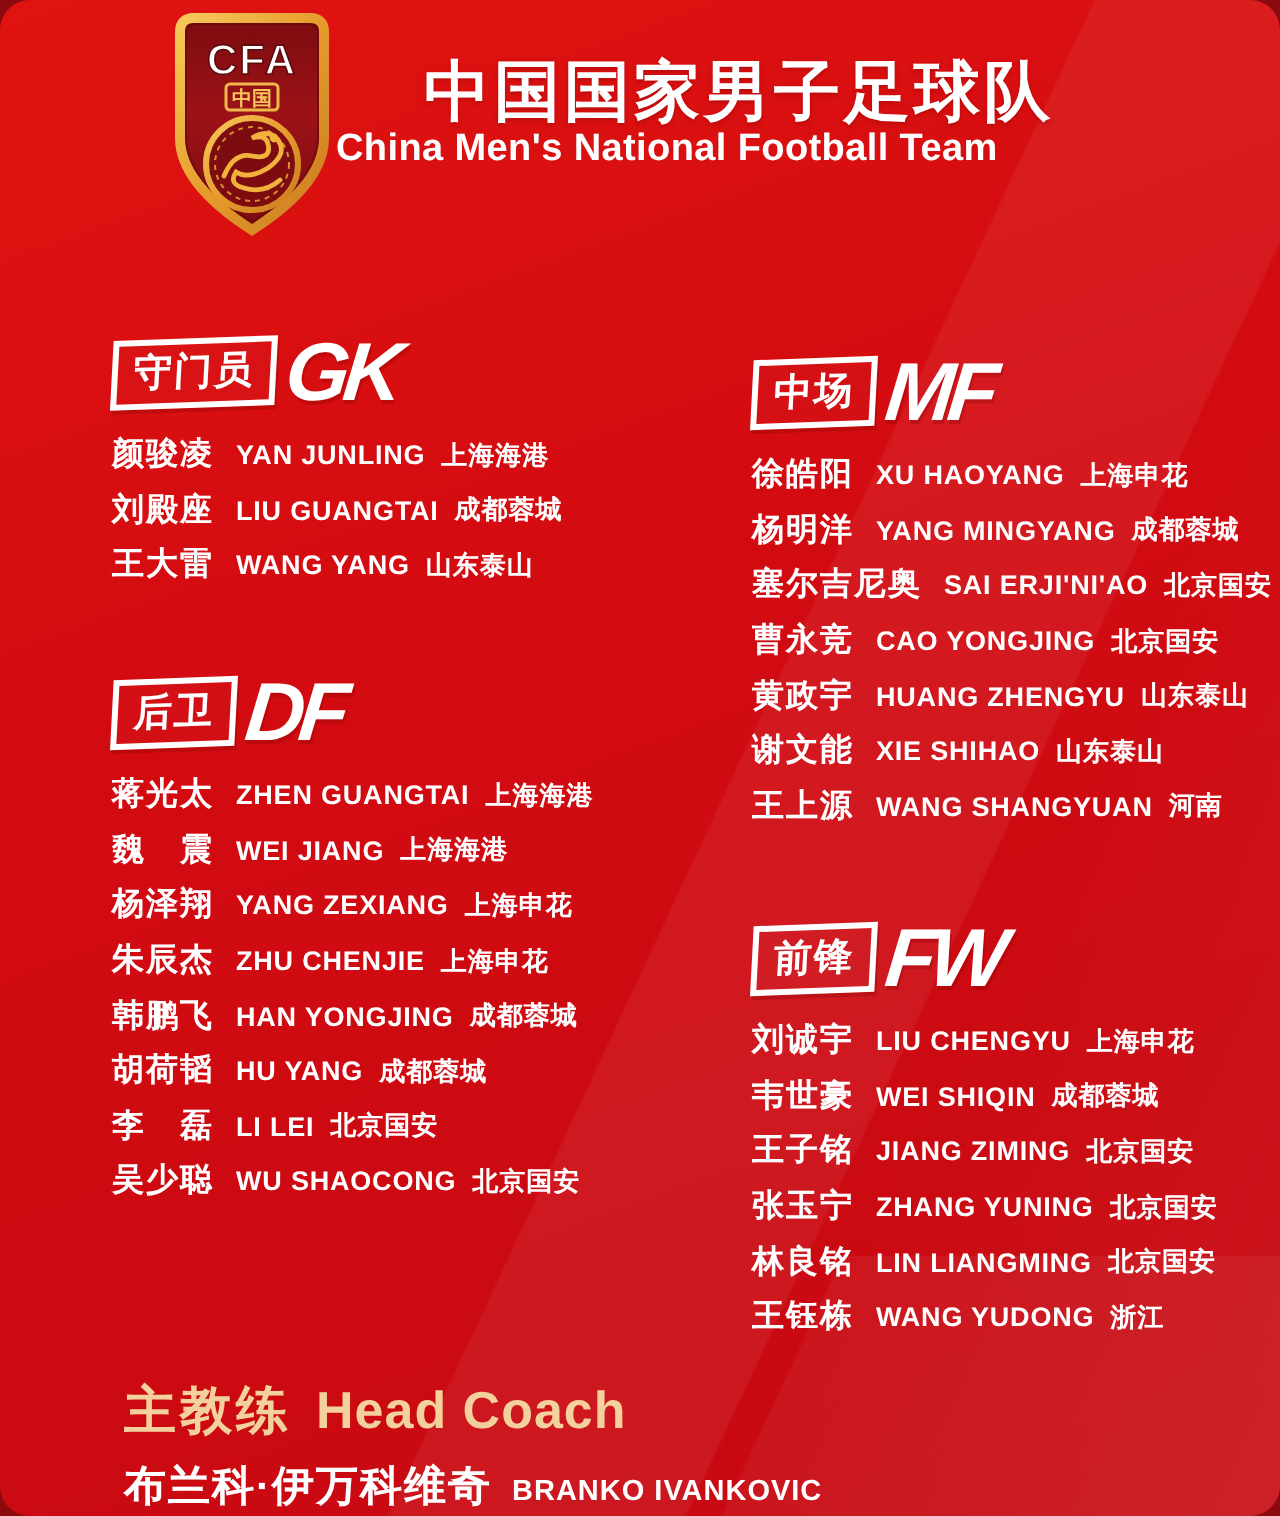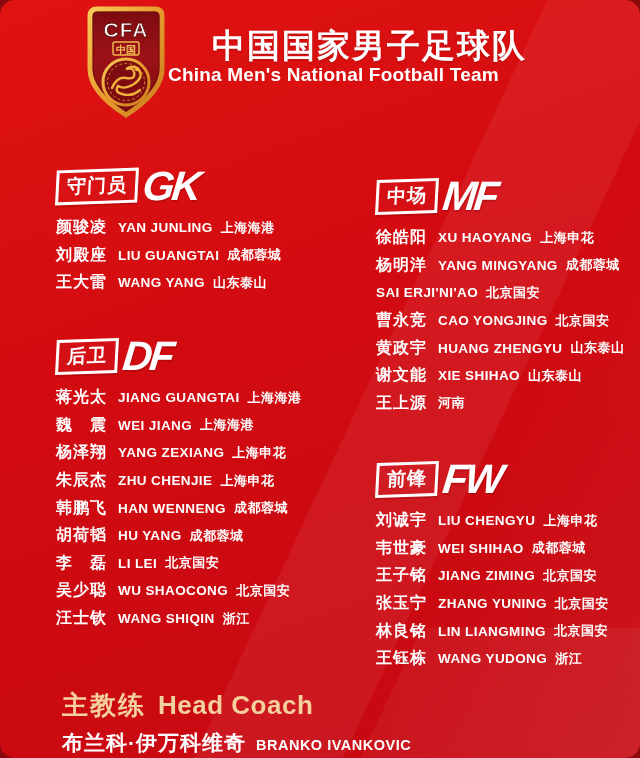--- a/index.html
+++ b/index.html
@@ -139,122 +139,119 @@
   </div>
 
   <div class="section sec-df">
     <div class="sec-head">
       <span class="sec-label-box">后卫</span>
       <span class="sec-letters">DF</span>
     </div>
     <div class="rows">
         <div class="row">
           <span class="cname">蒋光太</span>
-          <span class="pinyin">JIANG GUANGTAI</span>
+          <span class="pinyin">ZHEN GUANGTAI</span>
           <span class="club">上海海港</span>
         </div>
         <div class="row">
           <span class="cname">魏　震</span>
           <span class="pinyin">WEI JIANG</span>
           <span class="club">上海海港</span>
         </div>
         <div class="row">
           <span class="cname">杨泽翔</span>
           <span class="pinyin">YANG ZEXIANG</span>
           <span class="club">上海申花</span>
         </div>
         <div class="row">
           <span class="cname">朱辰杰</span>
           <span class="pinyin">ZHU CHENJIE</span>
           <span class="club">上海申花</span>
         </div>
         <div class="row">
           <span class="cname">韩鹏飞</span>
-          <span class="pinyin">HAN WENNENG</span>
+          <span class="pinyin">HAN YONGJING</span>
           <span class="club">成都蓉城</span>
         </div>
         <div class="row">
           <span class="cname">胡荷韬</span>
           <span class="pinyin">HU YANG</span>
           <span class="club">成都蓉城</span>
         </div>
         <div class="row">
           <span class="cname">李　磊</span>
           <span class="pinyin">LI LEI</span>
           <span class="club">北京国安</span>
         </div>
         <div class="row">
           <span class="cname">吴少聪</span>
           <span class="pinyin">WU SHAOCONG</span>
           <span class="club">北京国安</span>
         </div>
-        <div class="row">
-          <span class="cname">汪士钦</span>
-          <span class="pinyin">WANG SHIQIN</span>
-          <span class="club">浙江</span>
-        </div>
       </div>
   </div>
 
   <div class="section sec-mf">
     <div class="sec-head">
       <span class="sec-label-box">中场</span>
       <span class="sec-letters">MF</span>
     </div>
     <div class="rows">
         <div class="row">
           <span class="cname">徐皓阳</span>
           <span class="pinyin">XU HAOYANG</span>
           <span class="club">上海申花</span>
         </div>
         <div class="row">
           <span class="cname">杨明洋</span>
           <span class="pinyin">YANG MINGYANG</span>
           <span class="club">成都蓉城</span>
         </div>
         <div class="row">
+          <span class="cname">塞尔吉尼奥</span>
           <span class="pinyin">SAI ERJI'NI'AO</span>
           <span class="club">北京国安</span>
         </div>
         <div class="row">
           <span class="cname">曹永竞</span>
           <span class="pinyin">CAO YONGJING</span>
           <span class="club">北京国安</span>
         </div>
         <div class="row">
           <span class="cname">黄政宇</span>
           <span class="pinyin">HUANG ZHENGYU</span>
           <span class="club">山东泰山</span>
         </div>
         <div class="row">
           <span class="cname">谢文能</span>
           <span class="pinyin">XIE SHIHAO</span>
           <span class="club">山东泰山</span>
         </div>
         <div class="row">
           <span class="cname">王上源</span>
+          <span class="pinyin">WANG SHANGYUAN</span>
           <span class="club">河南</span>
         </div>
       </div>
   </div>
 
   <div class="section sec-fw">
     <div class="sec-head">
       <span class="sec-label-box">前锋</span>
       <span class="sec-letters">FW</span>
     </div>
     <div class="rows">
         <div class="row">
           <span class="cname">刘诚宇</span>
           <span class="pinyin">LIU CHENGYU</span>
           <span class="club">上海申花</span>
         </div>
         <div class="row">
           <span class="cname">韦世豪</span>
-          <span class="pinyin">WEI SHIHAO</span>
+          <span class="pinyin">WEI SHIQIN</span>
           <span class="club">成都蓉城</span>
         </div>
         <div class="row">
           <span class="cname">王子铭</span>
           <span class="pinyin">JIANG ZIMING</span>
           <span class="club">北京国安</span>
         </div>
         <div class="row">
           <span class="cname">张玉宁</span>
           <span class="pinyin">ZHANG YUNING</span>

